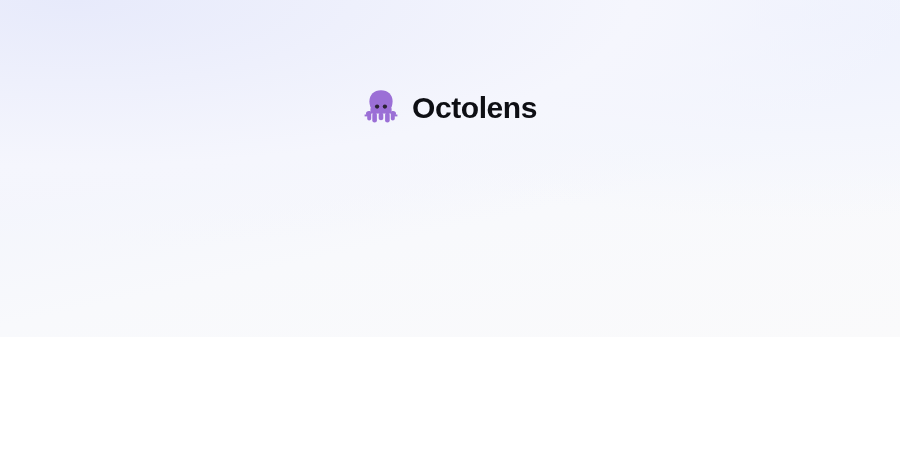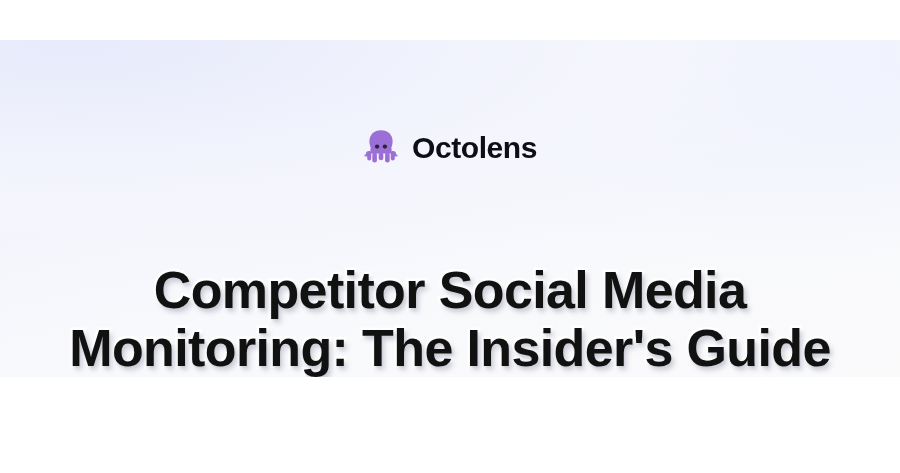--- a/index.html
+++ b/index.html
@@ -20,21 +20,20 @@
     box-sizing: border-box;
     overflow: hidden;
     background-color: #f8f9fb;
     background-image:
       radial-gradient(120% 95% at 8% 0%, #e7eafb 0%, #eef0fc 26%, #f5f6fd 52%, rgba(248,249,252,0) 78%),
       radial-gradient(95% 80% at 88% 4%, #eef1fd 0%, #f4f6fd 45%, rgba(249,250,252,0) 76%),
       linear-gradient(168deg, #eef0fb 0%, #f3f5fc 34%, #f8f9fc 62%, #fafafb 100%);
     display: flex;
     flex-direction: column;
     align-items: center;
-    margin-top: 40px;
   }
 
   
   #brand-row {
     position: absolute;
     top: 86px;
     left: 0;
     right: 0;
     height: 44px;
     display: flex;
@@ -113,15 +112,14 @@
       <path fill="#9b6fd6" d="M29.4 22.1c1.5-.5 3 .3 3.5 1.7.4 1.2-.1 2.4-1.1 3v2.6c0 1.1-.9 2-2 2s-2-.9-2-2v-5.4c0-.9.6-1.6 1.6-1.9z"></path>
       <path fill="#9b6fd6" d="M31.2 25.5h3.2v1.9h-3.2z"></path>
 
       <circle cx="14.1" cy="17.6" r="2.15" fill="#2b2233"></circle>
       <circle cx="21.9" cy="17.6" r="2.15" fill="#2b2233"></circle>
     </svg>
 
     <span id="brand-name">Octolens</span>
   </div>
 
-  <h1 id="headline"><span class="headline-text">Competitor Social Media Monitoring: The Insider's Guide</span></h1>
 
 </div>
 
 </body></html>

